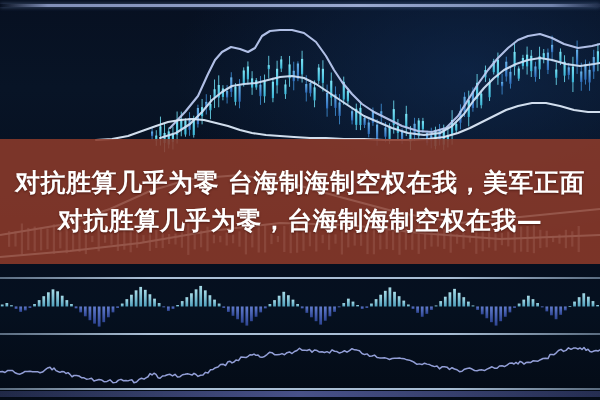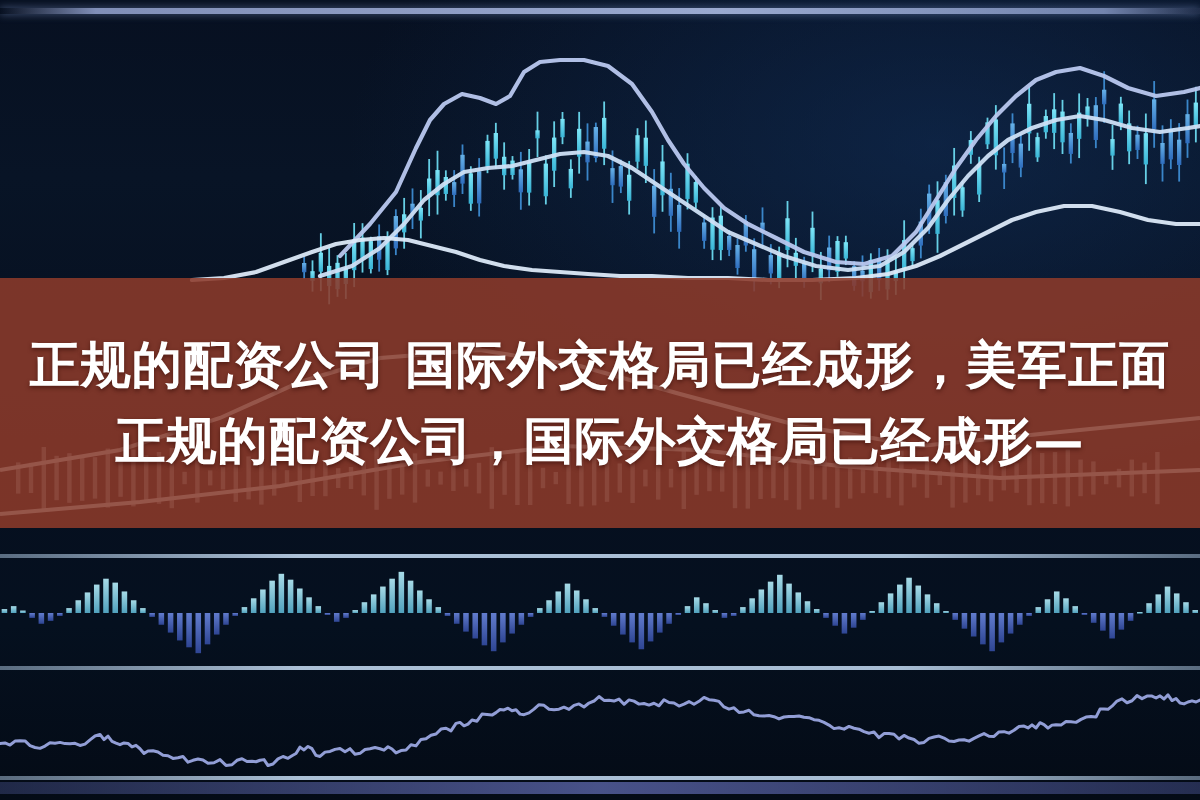--- a/index.html
+++ b/index.html
@@ -585,17 +585,17 @@
             <rect x="532.8" y="85.7" width="2.2" height="28.5"></rect>
             <rect x="539.2" y="90.8" width="2.2" height="18.3"></rect>
             <rect x="545.6" y="91.7" width="2.2" height="16.6"></rect>
             <rect x="552.0" y="96.9" width="2.2" height="6.2"></rect>
             <rect x="558.4" y="95.4" width="2.2" height="9.3"></rect>
             <rect x="564.8" y="90.8" width="2.2" height="18.4"></rect>
             <rect x="571.2" y="92.3" width="2.2" height="15.3"></rect>
             <rect x="577.6" y="87.0" width="2.2" height="26.1"></rect>
           </g>
         </svg></div>
-    <div class="headline-line">正规的配资公司 国际外交格局已经成形，美军正面</div>
-    <div class="headline-line">正规的配资公司，国际外交格局已经成形—</div>
+    <div class="headline-line">对抗胜算几乎为零 台海制海制空权在我，美军正面</div>
+    <div class="headline-line">对抗胜算几乎为零，台海制海制空权在我—</div>
   </div>
 
 </div>
 
 </body></html>

